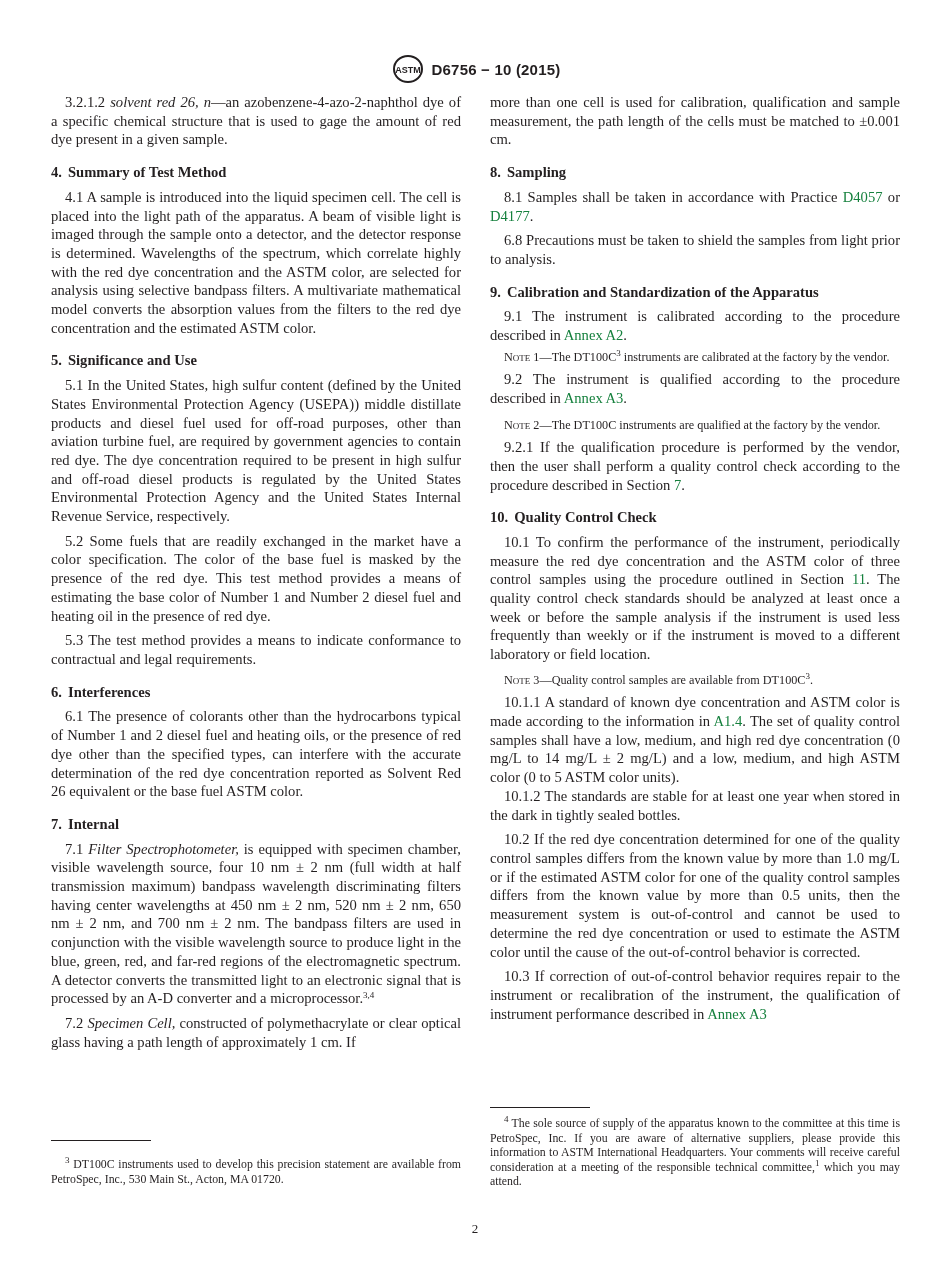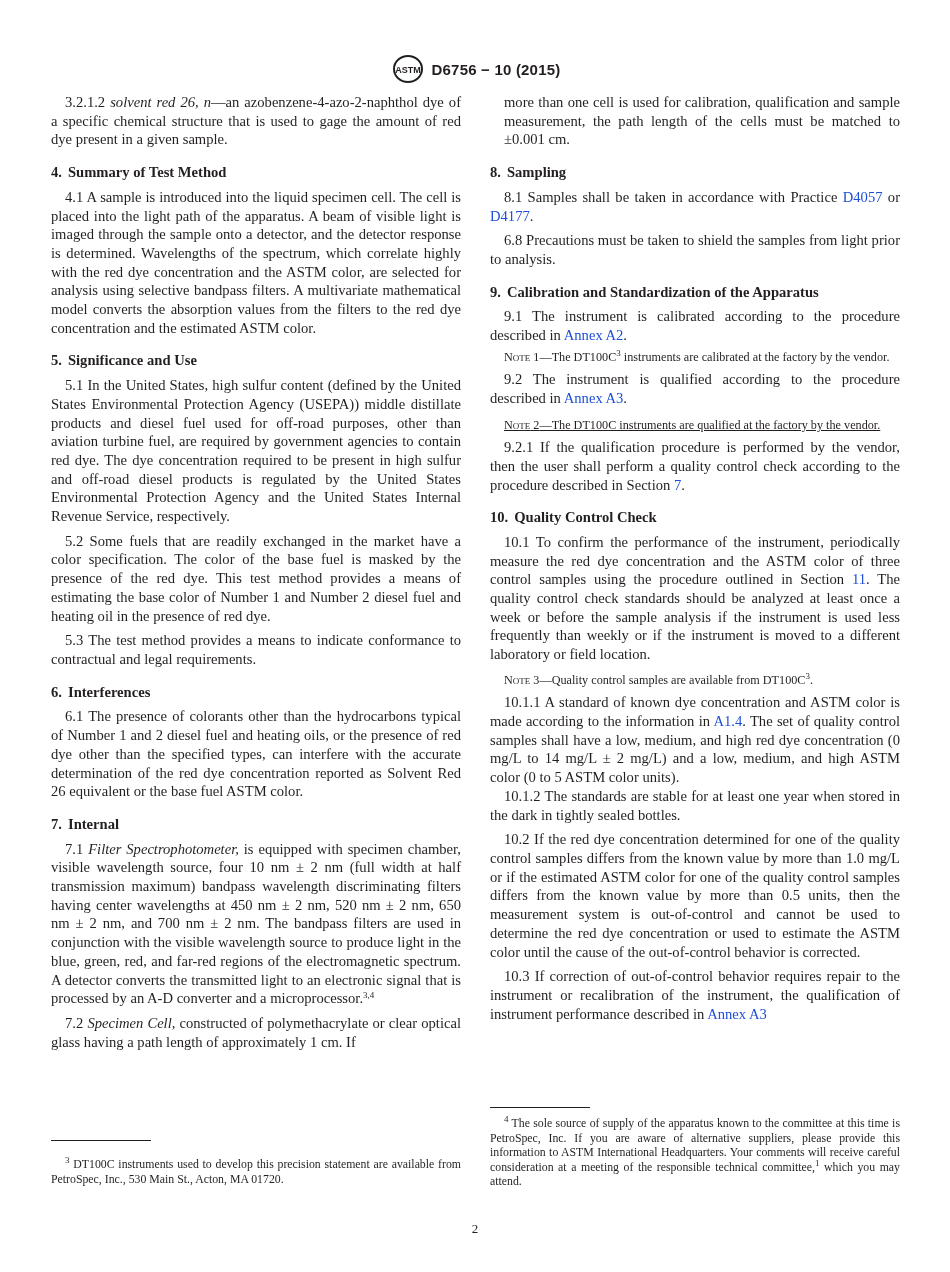--- a/index.html
+++ b/index.html
@@ -21,32 +21,32 @@
     font-weight: bold; font-size: 15px; color: #231f20; letter-spacing: 0.2px;
   }
   .col {
     position: absolute; top: 93px; width: 410px;
     font-size: 14.6px; line-height: 18.7px; text-align: justify;
   }
   .col.left { left: 51px; }
   .col.right { left: 490px; }
   p { margin: 0; text-indent: 14px; }
   p + p { margin-top: 6px; }
-  .flush { text-indent: 0; margin-left: 14px; }
+  .flush { text-indent: 0; }
   h2 {
     margin: 14px 0 6px 0; font-size: 14.6px; font-weight: bold;
     text-indent: 0; line-height: 18.7px;
   }
   h2 .num { margin-right: 6px; }
   .note {
     font-size: 12.2px; line-height: 15.5px; margin-top: 5px; text-indent: 14px;
   }
   .note .sc { font-variant: small-caps; }
   .note + p { margin-top: 5px; }
-  a.link, .link { color: #1d4ed8; text-decoration: none; }
+  a.link, .link { color: #15803d; text-decoration: none; }
   sup { font-size: 9px; line-height: 0; vertical-align: 5px; }
   .fn-rule { width: 100px; border-top: 1px solid #231f20; margin: 0; }
   .footnote {
     position: absolute; font-size: 11.8px; line-height: 14.6px; text-align: justify; width: 410px;
   }
   .footnote p { text-indent: 14px; }
   .page-num {
     position: absolute; top: 1221px; left: 0; width: 950px; text-align: center;
     font-size: 13px; color: #231f20;
   }
@@ -92,21 +92,21 @@
   <p class="flush">more than one cell is used for calibration, qualification and sample measurement, the path length of the cells must be matched to ±0.001 cm.</p>
 
   <h2><span class="num">8.</span><span>Sampling</span></h2>
   <p><span>8.1</span> <span>Samples shall be taken in accordance with Practice </span><a class="link">D4057</a><span> or </span><a class="link">D4177</a><span>.</span></p>
   <p><span>6.8</span> <span>Precautions must be taken to shield the samples from light prior to analysis.</span></p>
 
   <h2><span class="num">9.</span><span>Calibration and Standardization of the Apparatus</span></h2>
   <p><span>9.1</span> <span>The instrument is calibrated according to the procedure described in </span><a class="link">Annex A2</a><span>.</span></p>
   <div class="note"><span class="sc">Note</span><span> 1</span><span>—The DT100C</span><sup>3</sup><span> instruments are calibrated at the factory by the vendor.</span></div>
   <p><span>9.2</span> <span>The instrument is qualified according to the procedure described in </span><a class="link">Annex A3</a><span>.</span></p>
-  <div class="note" style="margin-top:10px;text-decoration:underline;"><span class="sc">Note</span><span> 2</span><span>—The DT100C instruments are qualified at the factory by the vendor.</span></div>
+  <div class="note" style="margin-top:10px;"><span class="sc">Note</span><span> 2</span><span>—The DT100C instruments are qualified at the factory by the vendor.</span></div>
   <p><span>9.2.1</span> <span>If the qualification procedure is performed by the vendor, then the user shall perform a quality control check according to the procedure described in Section </span><a class="link">7</a><span>.</span></p>
 
   <h2><span class="num">10.</span><span>Quality Control Check</span></h2>
   <p><span>10.1</span> <span>To confirm the performance of the instrument, periodically measure the red dye concentration and the ASTM color of three control samples using the procedure outlined in Section </span><a class="link">11</a><span>. The quality control check standards should be analyzed at least once a week or before the sample analysis if the instrument is used less frequently than weekly or if the instrument is moved to a different laboratory or field location.</span></p>
   <div class="note" style="margin-top:9px;"><span class="sc">Note</span><span> 3</span><span>—Quality control samples are available from DT100C</span><sup>3</sup><span>.</span></div>
   <p><span>10.1.1</span> <span>A standard of known dye concentration and ASTM color is made according to the information in </span><a class="link">A1.4</a><span>. The set of quality control samples shall have a low, medium, and high red dye concentration (0 mg/L to 14 mg/L ± 2 mg/L) and a low, medium, and high ASTM color (0 to 5 ASTM color units).</span></p>
   <p style="margin-top:0;"><span>10.1.2</span> <span>The standards are stable for at least one year when stored in the dark in tightly sealed bottles.</span></p>
   <p><span>10.2</span> <span>If the red dye concentration determined for one of the quality control samples differs from the known value by more than 1.0 mg/L or if the estimated ASTM color for one of the quality control samples differs from the known value by more than 0.5 units, then the measurement system is out-of-control and cannot be used to determine the red dye concentration or used to estimate the ASTM color until the cause of the out-of-control behavior is corrected.</span></p>
   <p><span>10.3</span> <span>If correction of out-of-control behavior requires repair to the instrument or recalibration of the instrument, the qualification of instrument performance described in </span><a class="link">Annex A3</a></p>
 </div>

